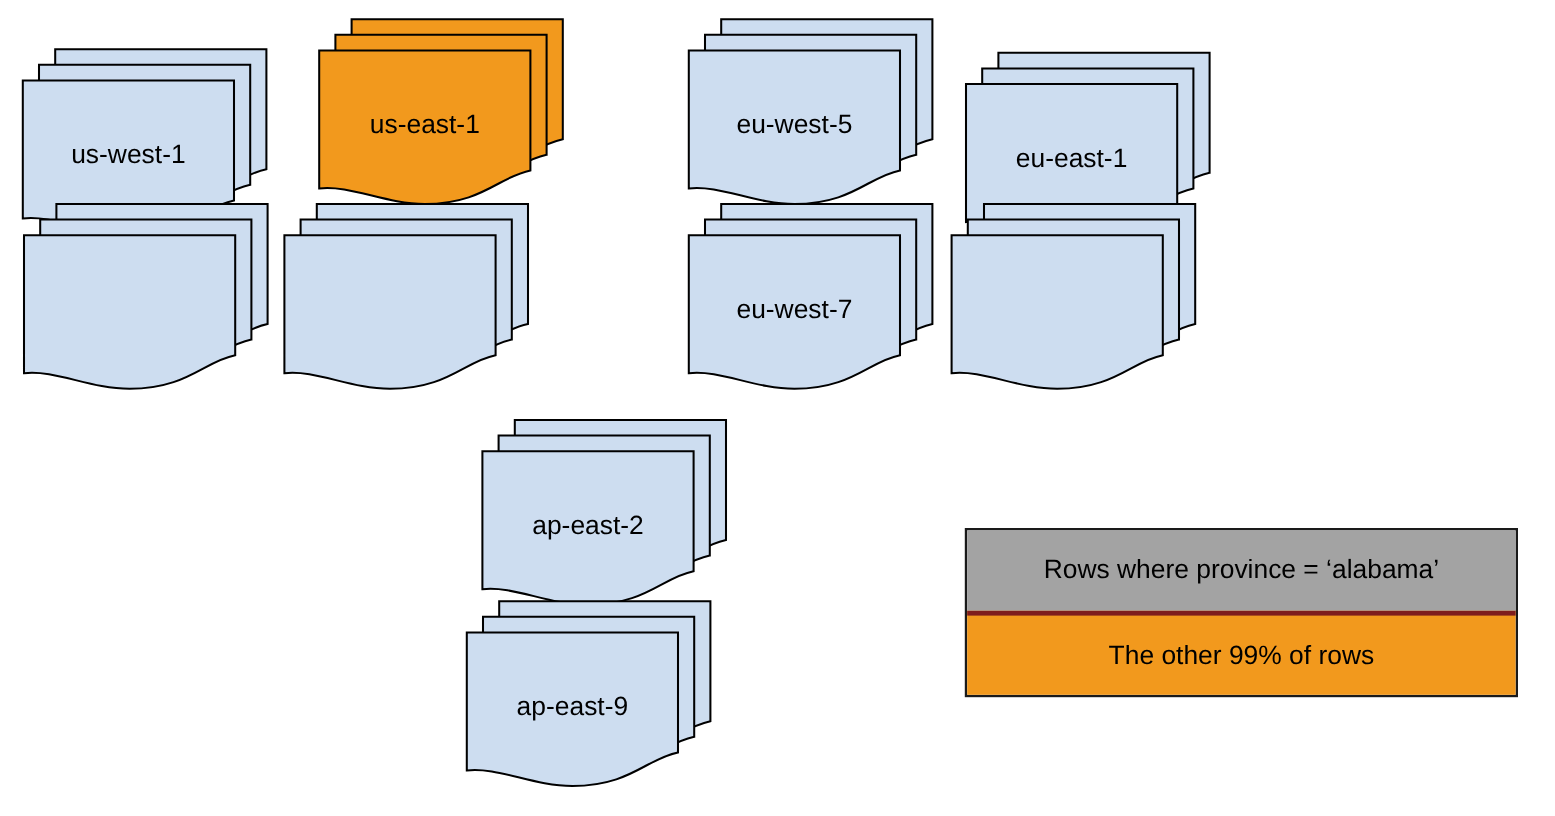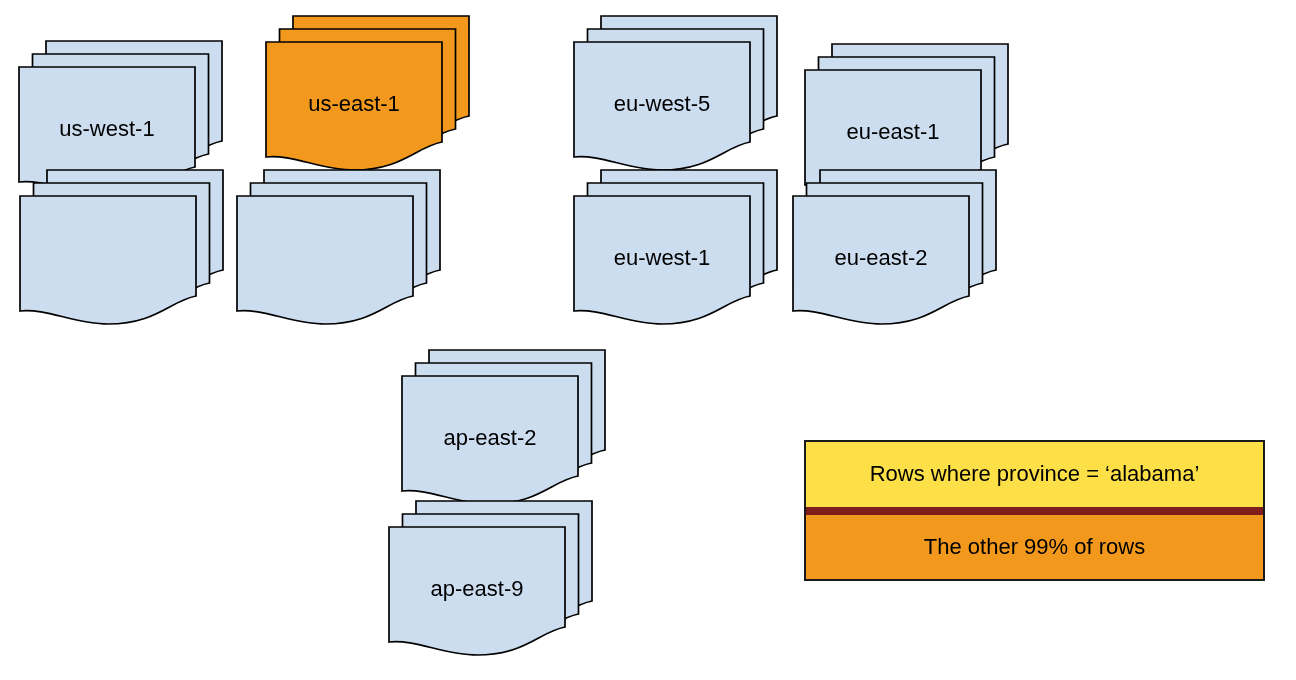--- a/index.html
+++ b/index.html
@@ -60,30 +60,30 @@
   .legend-row {
     flex: 1;
     display: flex;
     align-items: center;
     justify-content: center;
     font-size: 22px;
     color: #000000;
     text-align: center;
   }
   .legend-row + .legend-row {
-    border-top: 8px solid #7f1d1d;
+    border-top: 4px solid #7f1d1d;
   }
 </style>
 </head>
 <body>
 
 <div class="canvas">
 
   <div class="legend">
-    <div class="legend-row" style="background: #fde047;">
+    <div class="legend-row" style="background: #a3a3a3;">
       <span>Rows where province = ‘alabama’</span>
     </div>
     <div class="legend-row" style="background: rgb(242, 153, 29);">
       <span>The other 99% of rows</span>
     </div>
   </div>
 
 <div class="stack" style="left: 18px; top: 15px; margin-top: 25px;">
     <svg class="stack-svg" viewBox="0 0 206 158" aria-hidden="true">
       <path class="page page-back" transform="translate(28,1)" d="M0,0 H176 V100 C150,105 136,128 88,128 C55,128 26,112 0,115 Z" fill="#cdddf0"></path>
@@ -129,29 +129,28 @@
       <path class="page page-mid" transform="translate(14.5,14)" d="M0,0 H176 V100 C150,105 136,128 88,128 C55,128 26,112 0,115 Z" fill="#cdddf0"></path>
       <path class="page page-front" transform="translate(1,27)" d="M0,0 H176 V100 C150,105 136,128 88,128 C55,128 26,112 0,115 Z" fill="#cdddf0"></path>
     </svg>
   </div>
     <div class="stack" style="left: 573px; top: 169px;">
     <svg class="stack-svg" viewBox="0 0 206 158" aria-hidden="true">
       <path class="page page-back" transform="translate(28,1)" d="M0,0 H176 V100 C150,105 136,128 88,128 C55,128 26,112 0,115 Z" fill="#cdddf0"></path>
       <path class="page page-mid" transform="translate(14.5,14)" d="M0,0 H176 V100 C150,105 136,128 88,128 C55,128 26,112 0,115 Z" fill="#cdddf0"></path>
       <path class="page page-front" transform="translate(1,27)" d="M0,0 H176 V100 C150,105 136,128 88,128 C55,128 26,112 0,115 Z" fill="#cdddf0"></path>
     </svg>
-    <div class="stack-label">eu-west-1</div>
+    <div class="stack-label">eu-west-7</div>
   </div>
     <div class="stack" style="left: 792px; top: 169px;">
     <svg class="stack-svg" viewBox="0 0 206 158" aria-hidden="true">
       <path class="page page-back" transform="translate(28,1)" d="M0,0 H176 V100 C150,105 136,128 88,128 C55,128 26,112 0,115 Z" fill="#cdddf0"></path>
       <path class="page page-mid" transform="translate(14.5,14)" d="M0,0 H176 V100 C150,105 136,128 88,128 C55,128 26,112 0,115 Z" fill="#cdddf0"></path>
       <path class="page page-front" transform="translate(1,27)" d="M0,0 H176 V100 C150,105 136,128 88,128 C55,128 26,112 0,115 Z" fill="#cdddf0"></path>
     </svg>
-    <div class="stack-label">eu-east-2</div>
   </div>
     <div class="stack" style="left: 401px; top: 349px;">
     <svg class="stack-svg" viewBox="0 0 206 158" aria-hidden="true">
       <path class="page page-back" transform="translate(28,1)" d="M0,0 H176 V100 C150,105 136,128 88,128 C55,128 26,112 0,115 Z" fill="#cdddf0"></path>
       <path class="page page-mid" transform="translate(14.5,14)" d="M0,0 H176 V100 C150,105 136,128 88,128 C55,128 26,112 0,115 Z" fill="#cdddf0"></path>
       <path class="page page-front" transform="translate(1,27)" d="M0,0 H176 V100 C150,105 136,128 88,128 C55,128 26,112 0,115 Z" fill="#cdddf0"></path>
     </svg>
     <div class="stack-label">ap-east-2</div>
   </div>
     <div class="stack" style="left: 388px; top: 500px;">

